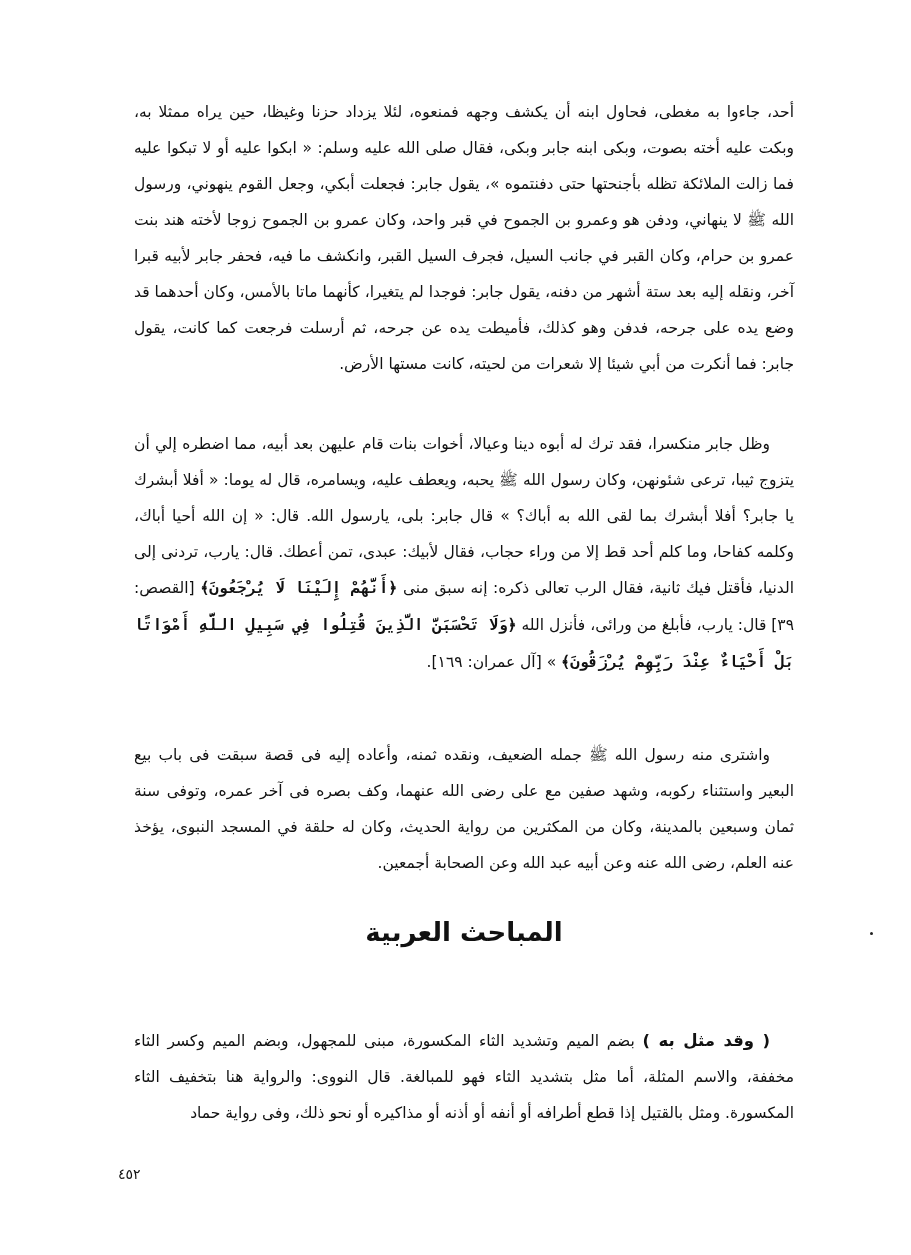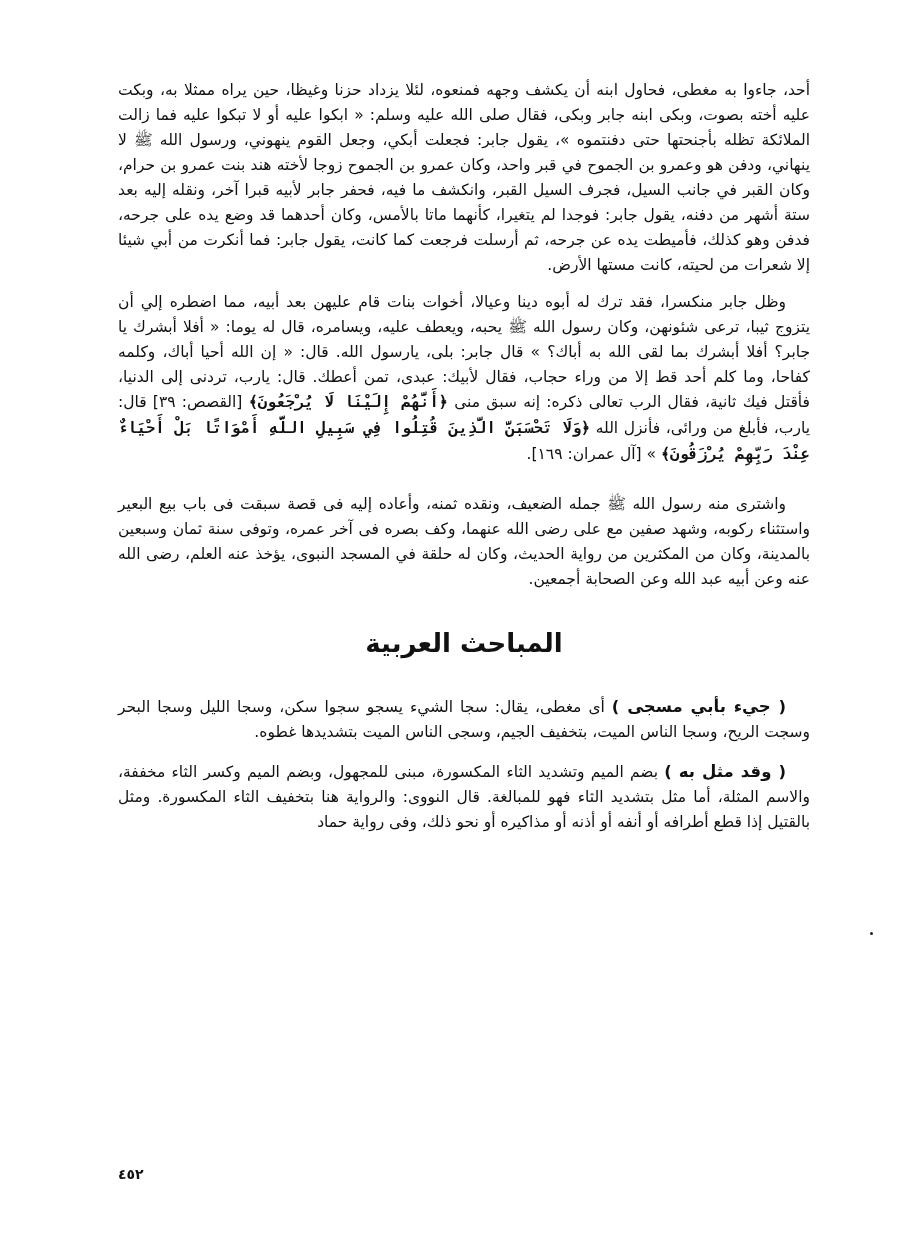--- a/index.html
+++ b/index.html
@@ -16,44 +16,44 @@
       color: #111111;
     }
     .page {
       position: absolute;
       left: 118px;
       top: 78px;
       width: 692px;
       direction: rtl;
     }
     .para {
-      margin: 0;
+      margin: 16px;
       font-size: 15.5px;
-      line-height: 25px;
+      line-height: 36px;
       text-align: justify;
       text-align-last: right;
     }
     .para.indent { text-indent: 24px; }
     .gap-sm { height: 12px; }
     .gap-md { height: 14px; }
     .quran { font-weight: bold; font-family: Liberation Mono, monospace; }
     .heading {
       text-align: center;
       font-size: 26px;
       font-weight: bold;
-      margin: 36px 0 36px 0;
+      margin: 36px 0 46px 0;
       letter-spacing: 0.5px;
     }
     .term { font-weight: bold; font-size: 16.5px; }
     .page-number {
       position: absolute;
       left: 118px;
       top: 1166px;
       font-size: 14px;
-      font-weight: bold;
+      font-weight: normal;
       direction: rtl;
     }
     .dot-mark {
       position: absolute;
       left: 870px;
       top: 932px;
       width: 3px;
       height: 3px;
       background: #222;
       border-radius: 50%;
@@ -72,21 +72,20 @@
 
   <div class="gap-sm"></div>
 
 
   <div class="gap-sm"></div>
 
   <p class="para indent">واشترى منه رسول الله ﷺ جمله الضعيف، ونقده ثمنه، وأعاده إليه فى قصة سبقت فى باب بيع البعير واستثناء ركوبه، وشهد صفين مع على رضى الله عنهما، وكف بصره فى آخر عمره، وتوفى سنة ثمان وسبعين بالمدينة، وكان من المكثرين من رواية الحديث، وكان له حلقة في المسجد النبوى، يؤخذ عنه العلم، رضى الله عنه وعن أبيه عبد الله وعن الصحابة أجمعين.</p>
 
   <h2 class="heading">المباحث العربية</h2>
 
-  <p class="para indent"><span class="term">( جيء بأبي مسجى )</span><span> أى مغطى، يقال: سجا الشيء يسجو سجوا سكن، وسجا الليل وسجا البحر وسجت الريح، وسجا الناس الميت، بتخفيف الجيم، وسجى الناس الميت بتشديدها غطوه.</span></p>
 
   <div class="gap-md"></div>
 
   <p class="para indent"><span class="term">( وقد مثل به )</span><span> بضم الميم وتشديد الثاء المكسورة، مبنى للمجهول، وبضم الميم وكسر الثاء مخففة، والاسم المثلة، أما مثل بتشديد الثاء فهو للمبالغة. قال النووى: والرواية هنا بتخفيف الثاء المكسورة. ومثل بالقتيل إذا قطع أطرافه أو أنفه أو أذنه أو مذاكيره أو نحو ذلك، وفى رواية حماد</span></p>
 
 </div>
 
 <div class="dot-mark"></div>
 
 <div class="page-number">٤٥٢</div>

